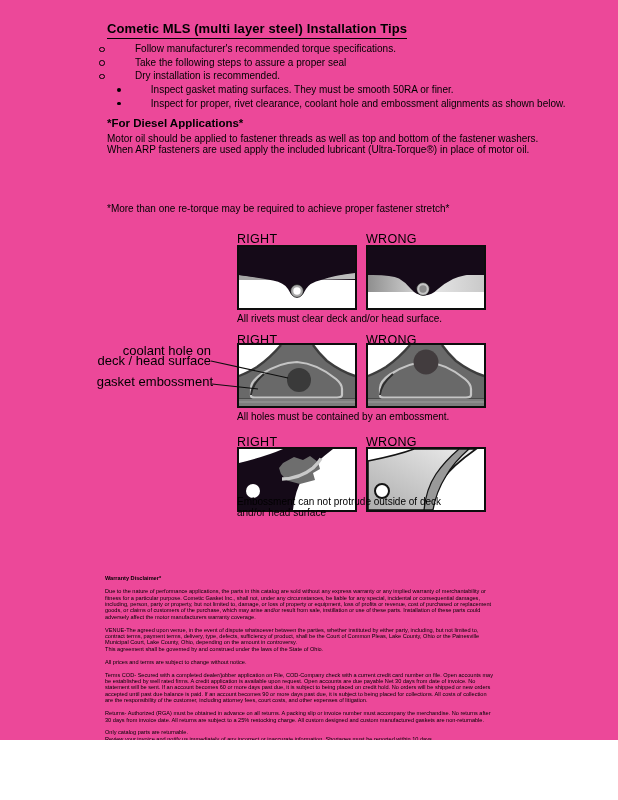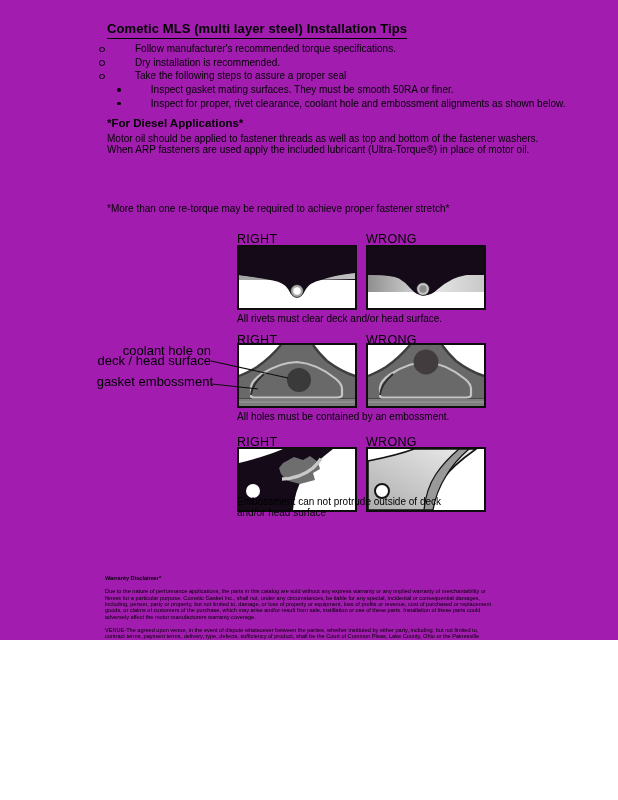--- a/index.html
+++ b/index.html
@@ -1,17 +1,17 @@
 <!DOCTYPE html>
 <html><head>
 <meta charset="utf-8">
 <style>
   html,body{margin:0;padding:0;background:#ffffff;}
   .page{
-    position:relative;width:618px;height:640px;background:#a21caf;
+    position:relative;width:618px;height:740px;background:#ec4899;
     font-family:"Liberation Sans","DejaVu Sans",sans-serif;color:#000;
     overflow:hidden;
   }
   .pre{white-space:pre-line;}
 
   .title{
     position:absolute;left:107px;top:21px;
     font-size:13px;font-weight:bold;letter-spacing:.1px;
     border-bottom:1.5px solid #000;padding-bottom:2px;display:inline-block;
   }
@@ -54,25 +54,25 @@
 
   <div class="title">Cometic MLS (multi layer steel) Installation Tips</div>
 
   <div class="bullets">
     <div class="b-item">
       <span class="b-marker"></span>
       <span>Follow manufacturer's recommended torque specifications.</span>
     </div>
     <div class="b-item">
       <span class="b-marker"></span>
-      <span>Dry installation is recommended.</span>
+      <span>Take the following steps to assure a proper seal</span>
     </div>
     <div class="b-item">
       <span class="b-marker"></span>
-      <span>Take the following steps to assure a proper seal</span>
+      <span>Dry installation is recommended.</span>
     </div>
     <div class="b-item b-sub">
       <span class="b-dot"></span>
       <span>Inspect gasket mating surfaces.  They must be smooth 50RA or finer.</span>
     </div>
     <div class="b-item b-sub">
       <span class="b-dot"></span>
       <span>Inspect for proper, rivet clearance, coolant hole and embossment alignments as shown below.</span>
     </div>
   </div>

